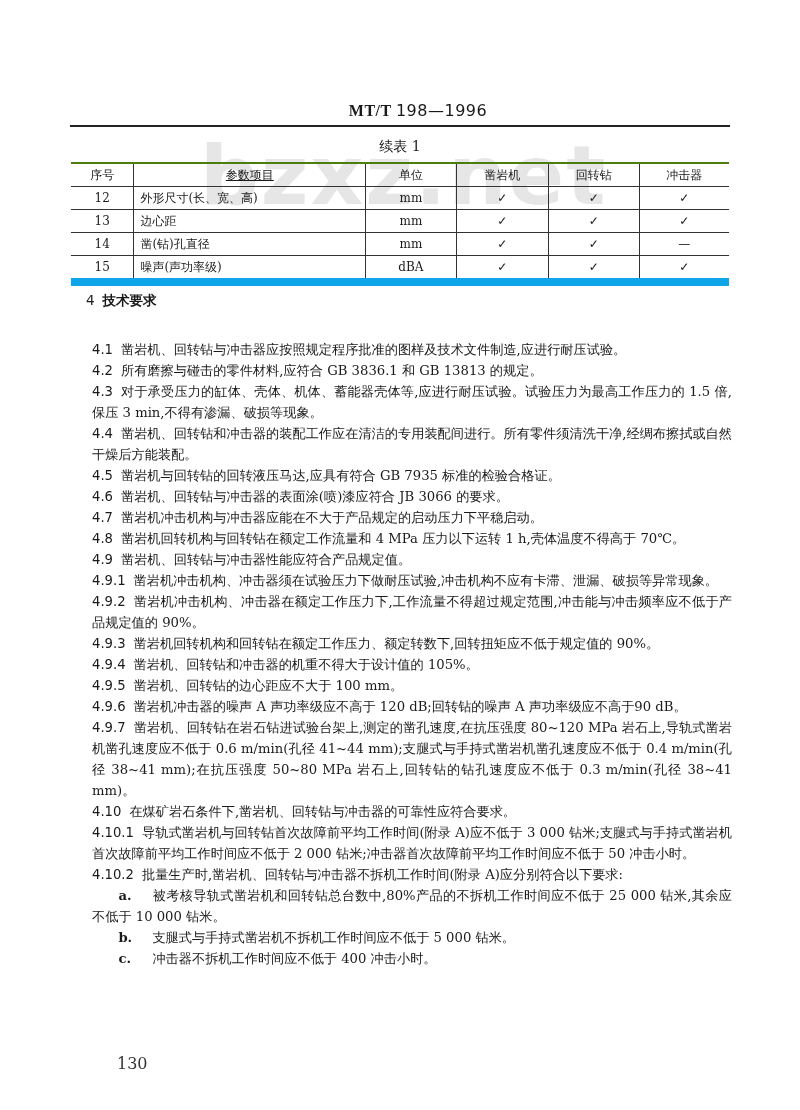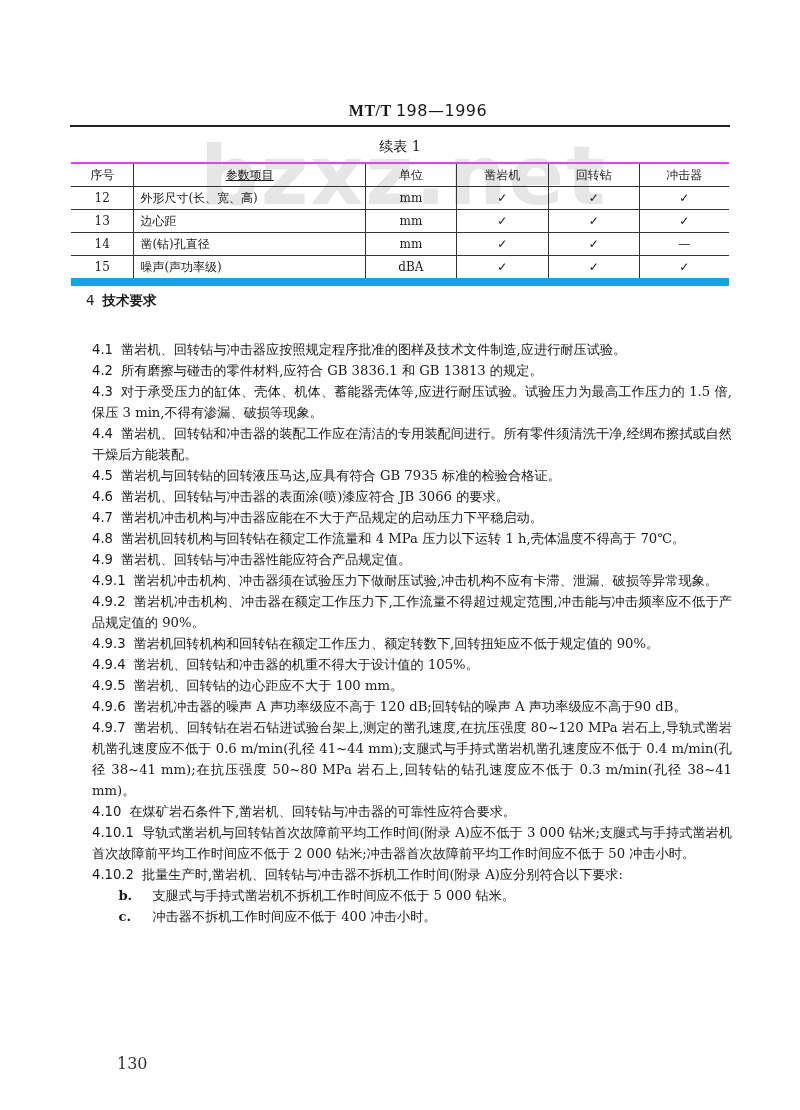--- a/index.html
+++ b/index.html
@@ -19,21 +19,21 @@
     font-size: 82px; font-weight: bold; color: #e6e6e6; letter-spacing: 2px; z-index: 0;
   }
   .table-caption {
     position: absolute; top: 138px; left: 0; width: 800px; text-align: center; font-size: 14px; z-index: 2;
   }
   table.tbl {
     position: absolute; top: 162px; left: 71px; width: 658px; border-collapse: collapse; z-index: 2;
     font-size: 12px; background: transparent;
   }
   table.tbl th, table.tbl td { height: 22px; padding: 0; border: 1px solid #333; border-left: 1px solid #555; }
-  table.tbl tr:first-child th { border-top: 2px solid #d946ef; }
+  table.tbl tr:first-child th { border-top: 2px solid #4d7c0f; }
   table.tbl tr:last-child td { border-bottom: 8px solid #0ea5e9; }
   table.tbl th:first-child, table.tbl td:first-child { border-left: none; }
   table.tbl th:last-child, table.tbl td:last-child { border-right: none; }
   table.tbl th { font-weight: normal; text-align: center; }
   table.tbl td { text-align: center; }
   table.tbl td.left { text-align: left; padding-left: 6px; }
   .c0 { width: 60px; } .c1 { width: 222px; text-decoration: underline; } .c2 { width: 86px; } .c3 { width: 88px; } .c4 { width: 86px; } .c5 { width: 86px; }
   .body-text {
     position: absolute; left: 92px; top: 290px; width: 640px; font-size: 13.2px; line-height: 21px; z-index: 2;
   }
@@ -124,19 +124,20 @@
     <p class="para"><span class="cl">4.9.2</span><span>凿岩机冲击机构、冲击器在额定工作压力下,工作流量不得超过规定范围,冲击能与冲击频率应不低于产品规定值的 90%。</span></p>
     <p class="para"><span class="cl">4.9.3</span><span>凿岩机回转机构和回转钻在额定工作压力、额定转数下,回转扭矩应不低于规定值的 90%。</span></p>
     <p class="para"><span class="cl">4.9.4</span><span>凿岩机、回转钻和冲击器的机重不得大于设计值的 105%。</span></p>
     <p class="para"><span class="cl">4.9.5</span><span>凿岩机、回转钻的边心距应不大于 100 mm。</span></p>
     <p class="para"><span class="cl">4.9.6</span><span>凿岩机冲击器的噪声 A 声功率级应不高于 120 dB;回转钻的噪声 A 声功率级应不高于90 dB。</span></p>
     <p class="para"><span class="cl">4.9.7</span><span>凿岩机、回转钻在岩石钻进试验台架上,测定的凿孔速度,在抗压强度 80~120 MPa 岩石上,导轨式凿岩机凿孔速度应不低于 0.6 m/min(孔径 41~44 mm);支腿式与手持式凿岩机凿孔速度应不低于 0.4 m/min(孔径 38~41 mm);在抗压强度 50~80 MPa 岩石上,回转钻的钻孔速度应不低于 0.3 m/min(孔径 38~41 mm)。</span></p>
     <p class="para"><span class="cl">4.10</span><span>在煤矿岩石条件下,凿岩机、回转钻与冲击器的可靠性应符合要求。</span></p>
     <p class="para"><span class="cl">4.10.1</span><span>导轨式凿岩机与回转钻首次故障前平均工作时间(附录 A)应不低于 3 000 钻米;支腿式与手持式凿岩机首次故障前平均工作时间应不低于 2 000 钻米;冲击器首次故障前平均工作时间应不低于 50 冲击小时。</span></p>
     <p class="para"><span class="cl">4.10.2</span><span>批量生产时,凿岩机、回转钻与冲击器不拆机工作时间(附录 A)应分别符合以下要求:</span></p>
 
+    <p class="para list-item"><span class="lbl">a.</span><span>被考核导轨式凿岩机和回转钻总台数中,80%产品的不拆机工作时间应不低于 25 000 钻米,其余应不低于 10 000 钻米。</span></p>
     <p class="para list-item"><span class="lbl">b.</span><span>支腿式与手持式凿岩机不拆机工作时间应不低于 5 000 钻米。</span></p>
     <p class="para list-item"><span class="lbl">c.</span><span>冲击器不拆机工作时间应不低于 400 冲击小时。</span></p>
 
   </div>
 
   <div class="footer-page">130</div>
 </div>
 
 </body></html>

